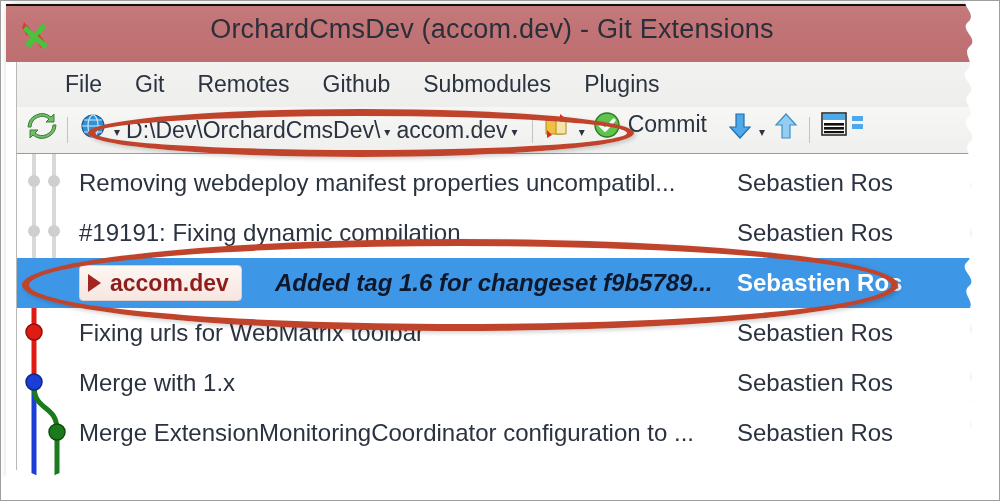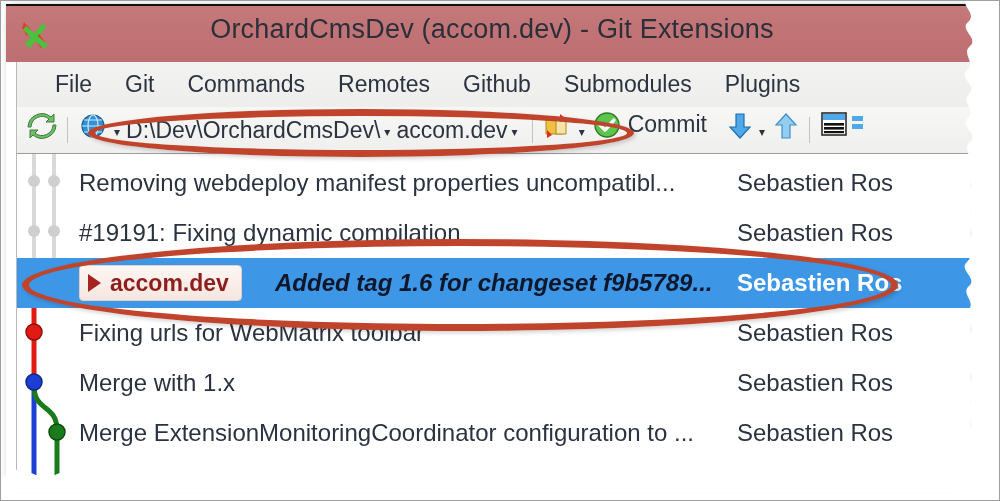--- a/index.html
+++ b/index.html
@@ -65,21 +65,21 @@
   
   .menubar {
     position: absolute;
     left: 10px; top: 58px;
     width: 962px; height: 45px;
     background: linear-gradient(to bottom, #f2f2f1 0%, #eeeeec 100%);
     border-left: 1px solid #b9b9b5;
     border-right: 1px solid #b9b9b5;
     display: flex;
     align-items: center;
-    padding-left: 38px;
+    padding-left: 48px;
   }
   .menu-item {
     font-size: 23px;
     color: #2b3340;
     margin-right: 33px;
     white-space: nowrap;
     cursor: default;
   }
 
   
@@ -219,21 +219,20 @@
         <path d="M25 5 L28 9 L12 30 L7 26 Z" fill="#49c23d"></path>
         <path d="M21 16 L27 24 L23 30 L17 22 Z" fill="#e23b32"></path>
         <path d="M8 8 L30 27 L26 31 L5 12 Z" fill="#49c23d"></path>
       </svg>
       <div class="title-text">OrchardCmsDev (accom.dev) - Git Extensions</div>
     </div>
 
     <div class="menubar">
       <div class="menu-item">File</div>
       <div class="menu-item">Git</div>
-      <div class="menu-item">Commands</div>
       <div class="menu-item">Remotes</div>
       <div class="menu-item">Github</div>
       <div class="menu-item">Submodules</div>
       <div class="menu-item">Plugins</div>
     </div>
 
     <div class="toolbar">
 
       <div class="tb-btn">
         <svg class="ico-refresh" viewBox="0 0 30 30">

